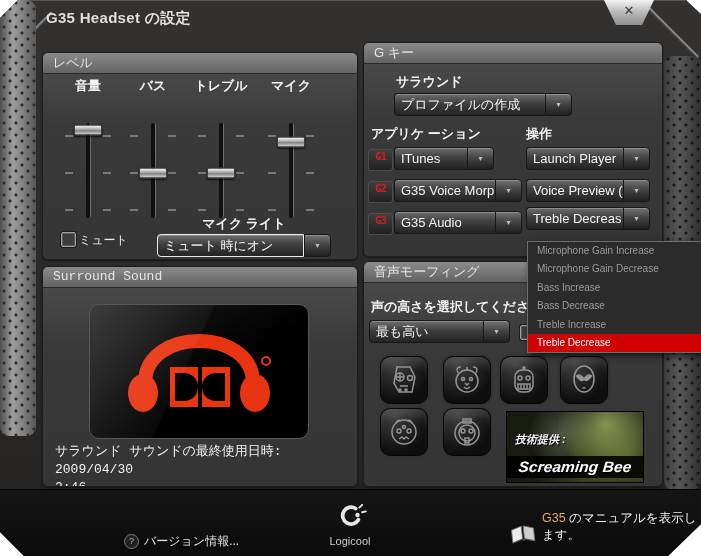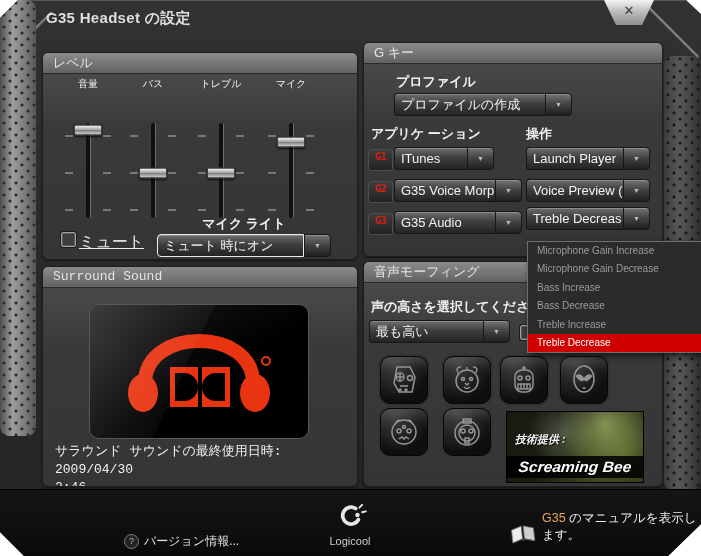--- a/index.html
+++ b/index.html
@@ -36,21 +36,21 @@
   .panel{position:absolute;z-index:2;border:1px solid #1d1d1d;border-radius:6px;overflow:hidden;
     background:linear-gradient(#4f4f4f,#3a3a3a 35%,#353535);box-shadow:0 1px 2px rgba(0,0,0,.5);}
   .panel-hd{height:20px;background:linear-gradient(#8b8b8b,#626262);color:#e4e4e4;
     font-size:13px;line-height:20px;padding:0 10px;border-bottom:1px solid #2a2a2a;}
   #level-panel{left:42px;top:52px;width:314px;height:206px;}
   #surround-panel{left:42px;top:266px;width:314px;height:219px;font-family:Liberation Mono, monospace;}
   #gkey-panel{left:363px;top:42px;width:298px;height:213px;}
   #morph-panel{left:363px;top:261px;width:298px;height:224px;}
   
   .slider{position:absolute;top:24px;width:64px;height:160px;}
-  .slider .lab{position:absolute;left:0;top:0;width:100%;text-align:center;font-size:10px;font-weight:normal;color:#f2f2f2;}
+  .slider .lab{position:absolute;left:0;top:0;width:100%;text-align:center;font-size:13px;font-weight:bold;color:#f2f2f2;}
   .track{position:absolute;left:50%;margin-left:-2px;top:46px;width:4px;height:95px;background:#101010;
     border-right:1px solid #6f6f6f;border-radius:2px;}
   .thumb{position:absolute;left:50%;transform:translate(-50%,-50%);width:26px;height:9px;border-radius:2px;
     background:linear-gradient(#f7f7f7,#a8a8a8 45%,#838383 55%,#d2d2d2);border:1px solid #3f3f3f;
     box-shadow:0 1px 2px rgba(0,0,0,.7);cursor:pointer;}
   .ticks{position:absolute;top:46px;width:8px;height:95px;}
   .ticks i{position:absolute;left:0;width:8px;height:2px;background:#787878;}
   .ticks i:nth-child(1){top:12px}.ticks i:nth-child(2){top:49px}.ticks i:nth-child(3){top:86px}
   .ticks.lt{left:calc(50% - 23px);} .ticks.rt{left:calc(50% + 15px);}
   
@@ -58,21 +58,21 @@
   .dd .field{flex:1;min-width:0;background:linear-gradient(#6e6e6e,#3e3e3e 45%,#242424);
     border:1px solid #171717;border-right:none;border-radius:4px 0 0 4px;color:#f3f3f3;font-size:13px;
     line-height:21px;padding:0 6px;white-space:nowrap;overflow:hidden;box-shadow:inset 0 1px 0 rgba(255,255,255,.22);}
   .dd .arrow{width:25px;background:linear-gradient(#747474,#454545 45%,#1f1f1f);border:1px solid #171717;
     border-radius:0 4px 4px 0;display:flex;align-items:center;justify-content:center;color:#bdbdbd;
     font-size:7px;box-shadow:inset 0 1px 0 rgba(255,255,255,.22);cursor:pointer;}
   .dd.white .field{border:1px solid #eaeaea;}
   
   .cb{position:absolute;width:13px;height:13px;background:#3d3d3d;border:1px solid #a2a2a2;
     border-radius:2px;box-shadow:inset 0 0 0 1px #5c5c5c,0 0 0 1px #1c1c1c;cursor:pointer;}
-  .cb-lab{position:absolute;font-size:16px;color:#e9e9e9;text-decoration:underline;}
+  .cb-lab{position:absolute;font-size:12px;color:#e9e9e9;}
   .small-lab{position:absolute;font-size:13px;font-weight:bold;color:#f1f1f1;}
   .gbadge{position:absolute;width:23px;height:20px;background:linear-gradient(#3e3e3e,#222);
     border:1px solid #4d4d4d;border-radius:3px;color:#d2201a;text-align:center;line-height:19px;
     font:bold 11px "DejaVu Sans Mono",monospace;letter-spacing:-1px;}
   
   .dolby-box{position:absolute;left:46px;top:37px;width:218px;height:133px;border-radius:10px;
     background:linear-gradient(150deg,#1b1b1b,#000 55%);border:1px solid #585858;overflow:hidden;}
   .dolby-box:after{content:"";position:absolute;inset:0;
     background:linear-gradient(115deg,rgba(255,255,255,.15),rgba(255,255,255,.04) 44%,transparent 45%);}
   .sur-caption{position:absolute;left:12px;top:176px;width:296px;font-size:13px;color:#f2f2f2;line-height:18px;}
@@ -223,21 +223,21 @@
       <div class="sur-caption">
         <span>サラウンド サウンドの最終使用日時:</span>
         <span>2009/04/30</span><br>
         <span>2:46</span>
       </div>
     </div>
 
     <div class="panel" id="gkey-panel">
       <div class="panel-hd">G キー</div>
 
-      <div class="small-lab" style="left:32px;top:30px">プロファイル</div>
+      <div class="small-lab" style="left:32px;top:30px">サラウンド</div>
       <div class="dd" style="left:30px;top:50px;width:178px">
         <div class="field">プロファイルの作成</div>
         <div class="arrow">▼</div>
       </div>
 
       <div class="small-lab" style="left:7px;top:82px">アプリケ ーション</div>
       <div class="small-lab" style="left:162px;top:82px">操作</div>
 
       <div class="gbadge" style="left:4px;top:106px">G1</div>
       <div class="dd" style="left:30px;top:104px;width:100px">

